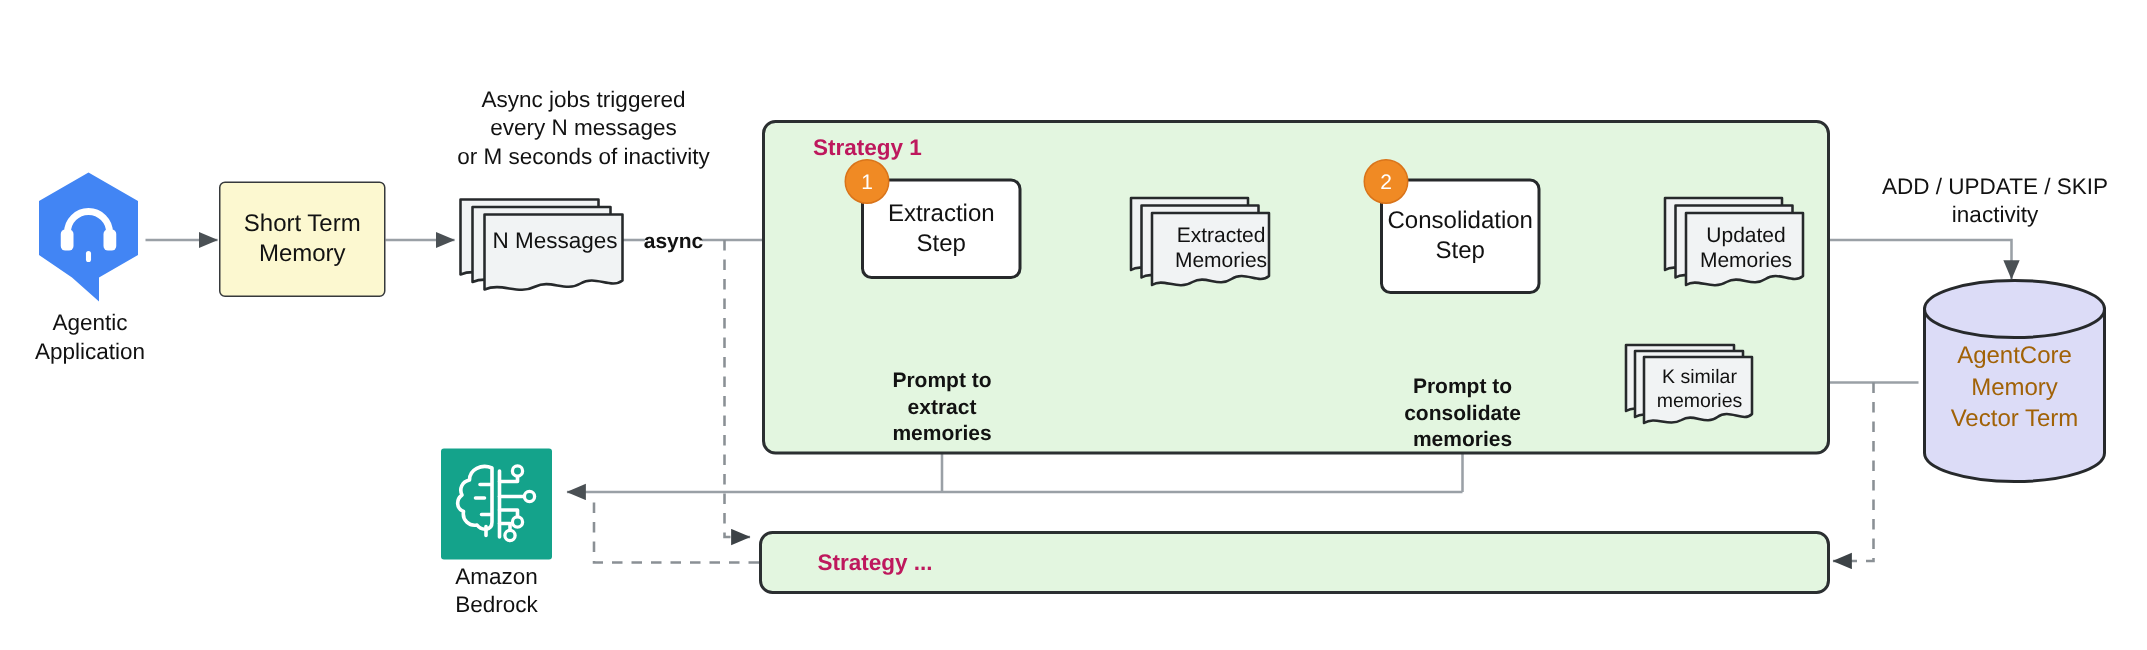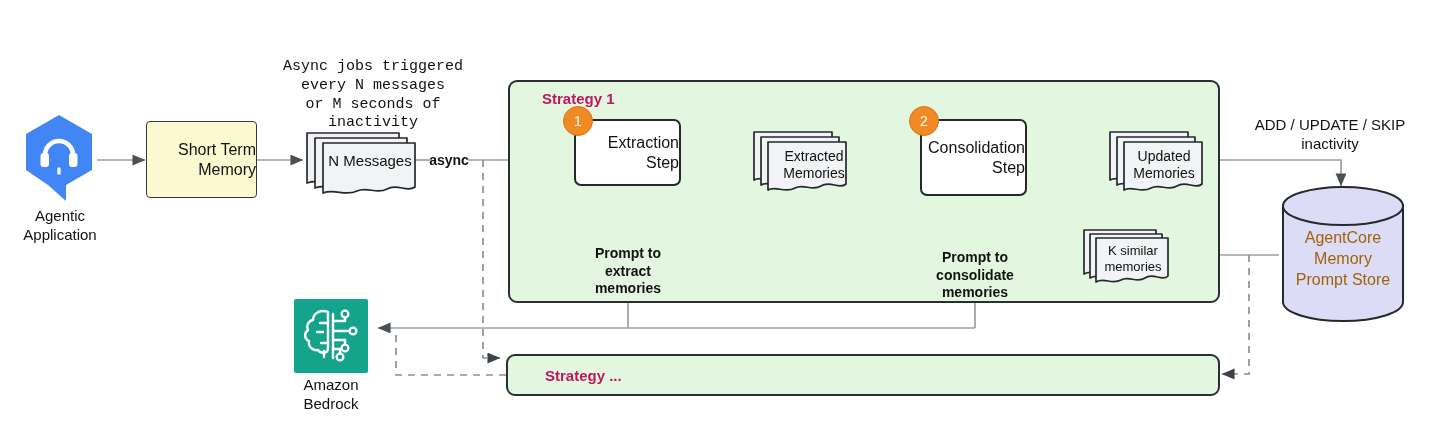--- a/index.html
+++ b/index.html
@@ -2,21 +2,21 @@
 <html><head>
 <meta charset="utf-8">
 <style>
   html,body{margin:0;padding:0;background:#ffffff;}
   body{width:1431px;height:433px;position:relative;overflow:hidden;
        font-family:"Liberation Sans","DejaVu Sans",sans-serif;color:#121212;}
   .abs{position:absolute;}
   svg.layer{position:absolute;left:0;top:0;width:1431px;height:433px;overflow:visible;}
   .lbl{position:absolute;text-align:center;line-height:1.25;font-size:15px;color:#121212;}
   .lbl.bold{font-weight:bold;font-size:14px;}
-  .box{position:absolute;box-sizing:border-box;display:flex;align-items:flex-end;
+  .box{position:absolute;box-sizing:border-box;display:flex;align-items:center;
        justify-content:center;text-align:center;line-height:1.25;}
   .stm{background:#fcf8d0;border:1.6px solid #36393b;border-radius:4px;font-size:16px;}
   .step{background:#ffffff;border:2px solid #26292b;border-radius:7px;font-size:16px;}
   .strategy-box{background:#e3f6e0;border:2px solid #2b2f31;border-radius:9px;}
   .strategy-title{position:absolute;font-weight:bold;font-size:15px;color:#be185d;margin-left:15px;}
   .badge{position:absolute;width:28px;height:28px;border-radius:50%;
          background:#f08a24;border:1.5px solid #d9741a;color:#fff;font-size:14px;
          display:flex;align-items:center;justify-content:center;font-weight:normal;z-index:6;}
   .doc-wrap{position:absolute;}
   .doc-txt{position:absolute;text-align:center;font-size:14px;line-height:1.22;color:#111;z-index:3;}
@@ -93,21 +93,21 @@
 <div class="icon-cap" style="left:2px;top:207px;width:116px;">
   <div>Agentic</div>
   <div>Application</div>
 </div>
 
 <div class="box stm" style="left:146px;top:121px;width:111px;height:77px;flex-direction:column;">
   <span>Short Term</span>
   <span>Memory</span>
 </div>
 
-<div class="lbl" style="left:278px;top:58px;width:190px;font-family:Liberation Mono, monospace;">
+<div class="lbl" style="left:294px;top:58px;width:190px;">
   <div>Async jobs triggered</div>
   <div>every N messages</div>
   <div>or M seconds of inactivity</div>
 </div>
 
 <div class="doc-wrap" style="left:302px;top:128px;width:120px;height:66px;">
   <svg width="120" height="66" viewBox="0 0 120 66">
     <g fill="#f1f3f4" stroke="#26292b" stroke-width="1.7" stroke-linejoin="round">
       <path d="M5,5 h92 v44 c-8,6 -18,-4 -28,2 c-10,6 -20,-3 -30,2 c-12,6 -22,-3 -34,2 z"></path>
       <path d="M13,10 h92 v44 c-8,6 -18,-4 -28,2 c-10,6 -20,-3 -30,2 c-12,6 -22,-3 -34,2 z"></path>
@@ -189,21 +189,21 @@
 </div>
 
 <div class="doc-wrap" style="left:1280px;top:186px;width:126px;height:136px;">
   <svg width="126" height="136" viewBox="0 0 126 136">
     <path d="M3,20 v96 a60,19 0 0 0 120,0 v-96 z" fill="#dcdcf7" stroke="#26292b" stroke-width="2"></path>
     <ellipse cx="63" cy="20" rx="60" ry="19" fill="#dcdcf7" stroke="#26292b" stroke-width="2"></ellipse>
   </svg>
   <div class="cyl-txt" style="left:3px;top:42px;width:120px;">
     <div>AgentCore</div>
     <div>Memory</div>
-    <div>Prompt Store</div>
+    <div>Vector Term</div>
   </div>
 </div>
 
 <div class="bedrock-sq" style="left:294px;top:299px;width:74px;height:74px;">
   <svg width="74" height="74" viewBox="0 0 74 74">
     <g fill="none" stroke="#ffffff" stroke-width="2.4" stroke-linecap="round" stroke-linejoin="round">
       <path d="M34,13 c-7,-3 -15,1 -15,8 c-5,1 -7,6 -5,10 c-4,3 -4,9 1,11 c-1,6 4,10 9,9 c3,4 10,4 10,-2 z"></path>
       <path d="M26,24 h7 M23,33 h6 M27,44 h6 M30,52 v6"></path>
       <path d="M39,15 v44"></path>
       <path d="M39,22 h12 v-5"></path>

